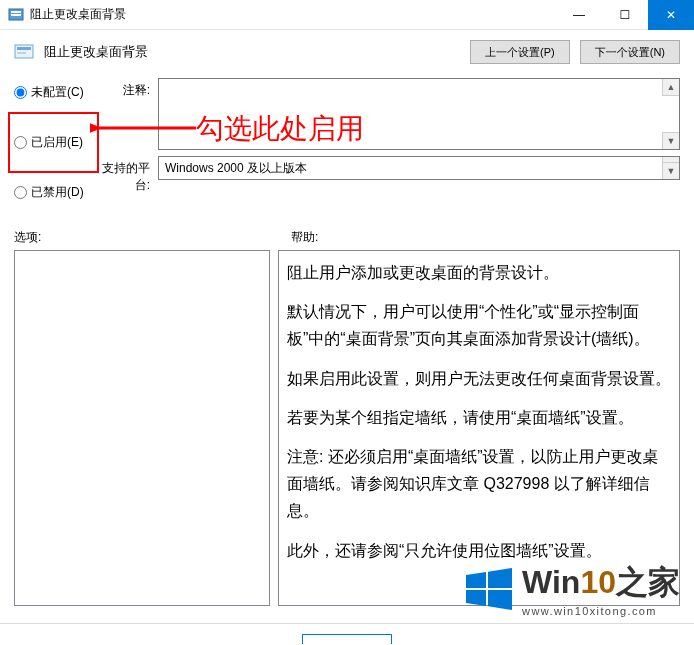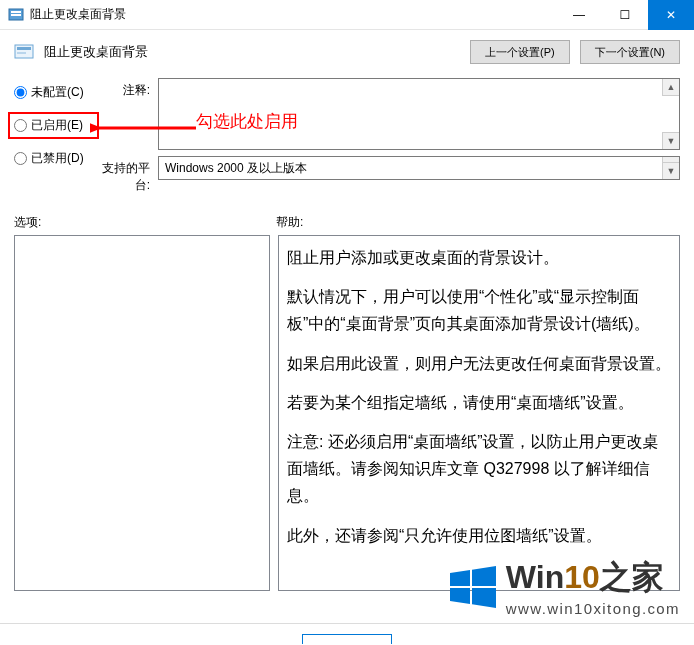--- a/index.html
+++ b/index.html
@@ -51,21 +51,21 @@
   .config-area { display: flex; gap: 0; }
   .radio-col { width: 82px; padding-top: 6px; }
   .radio-row {
     display: flex; align-items: center; gap: 4px;
     margin-bottom: 14px; font-size: 12px; position: relative;
   }
   .radio-row input { margin: 0; }
   .radio-row.highlight {
     outline: 2.5px solid #ff0000;
     outline-offset: 1px;
-    padding: 2px 3px;
+    padding: 19px 3px;
     margin-left: -3px;
   }
   .fields-col { flex: 1; }
   .field-row { display: flex; align-items: flex-start; margin-bottom: 6px; }
   .field-label { width: 62px; text-align: right; padding-right: 8px; padding-top: 4px; }
   .textbox {
     flex: 1; border: 1px solid #7a7a7a; background: #fff;
     height: 72px; position: relative;
   }
   .textbox.small { height: 24px; padding: 3px 6px; }
@@ -73,50 +73,50 @@
     position: absolute; right: 0; width: 17px; height: 17px;
     background: #f0f0f0; border-left: 1px solid #cdcdcd;
     display:flex; align-items:center; justify-content:center;
     font-size: 9px; color:#606060;
   }
   .scroll-up { top: 0; border-bottom: 1px solid #cdcdcd; }
   .scroll-down { bottom: 0; border-top: 1px solid #cdcdcd; }
   .annotation {
     position: absolute;
     left: 196px; top: 110px;
-    color: #ff0000; font-size: 17px;
+    color: #ff0000; font-size: 28px;
     pointer-events: none;
   }
   .arrow-svg {
     position: absolute; left: 90px; top: 116px;
     pointer-events: none;
   }
   .section-labels {
-    display: flex; margin-top: 14px; margin-bottom: 4px;
+    display: flex; margin-top: 14px; margin-bottom: 4px; gap: 15px;
   }
   .section-labels > div:first-child { width: 262px; }
   .panels {
     display: flex; gap: 8px; height: 356px;
   }
   .panel {
     border: 1px solid #828790; background: #fff;
     position: relative; overflow: hidden;
   }
   .panel.left { width: 256px; }
   .panel.right { flex: 1; padding: 8px 8px; line-height: 1.7; font-size: 16px; }
   .panel.right p { margin: 0 0 12px 0; }
   .watermark {
     position: absolute; right: 14px; bottom: 28px;
     display: flex; align-items: center; gap: 8px;
     pointer-events: none;
   }
   .watermark-text { text-align: left; }
   .watermark-text .big { font-size: 32px; font-weight: 600; color: #333; display:flex; align-items:baseline;}
   .watermark-text .big .blue { color: #a16207; }
-  .watermark-text .url { font-size: 15px; letter-spacing: 1.4px; color: #4a4a4a; }
+  .watermark-text .url { font-size: 11px; letter-spacing: 1.4px; color: #4a4a4a; }
   .bottom-strip {
     position: absolute; left: 0; right: 0; bottom: 0; height: 22px;
     border-top: 1px solid #dcdcdc;
     display: flex; justify-content: center; align-items: flex-start;
   }
   .bottom-strip .btnslice {
     width: 90px; height: 10px; border: 1px solid #0078d7; border-bottom:none;
     margin-top: 10px;
   }
 </style>

